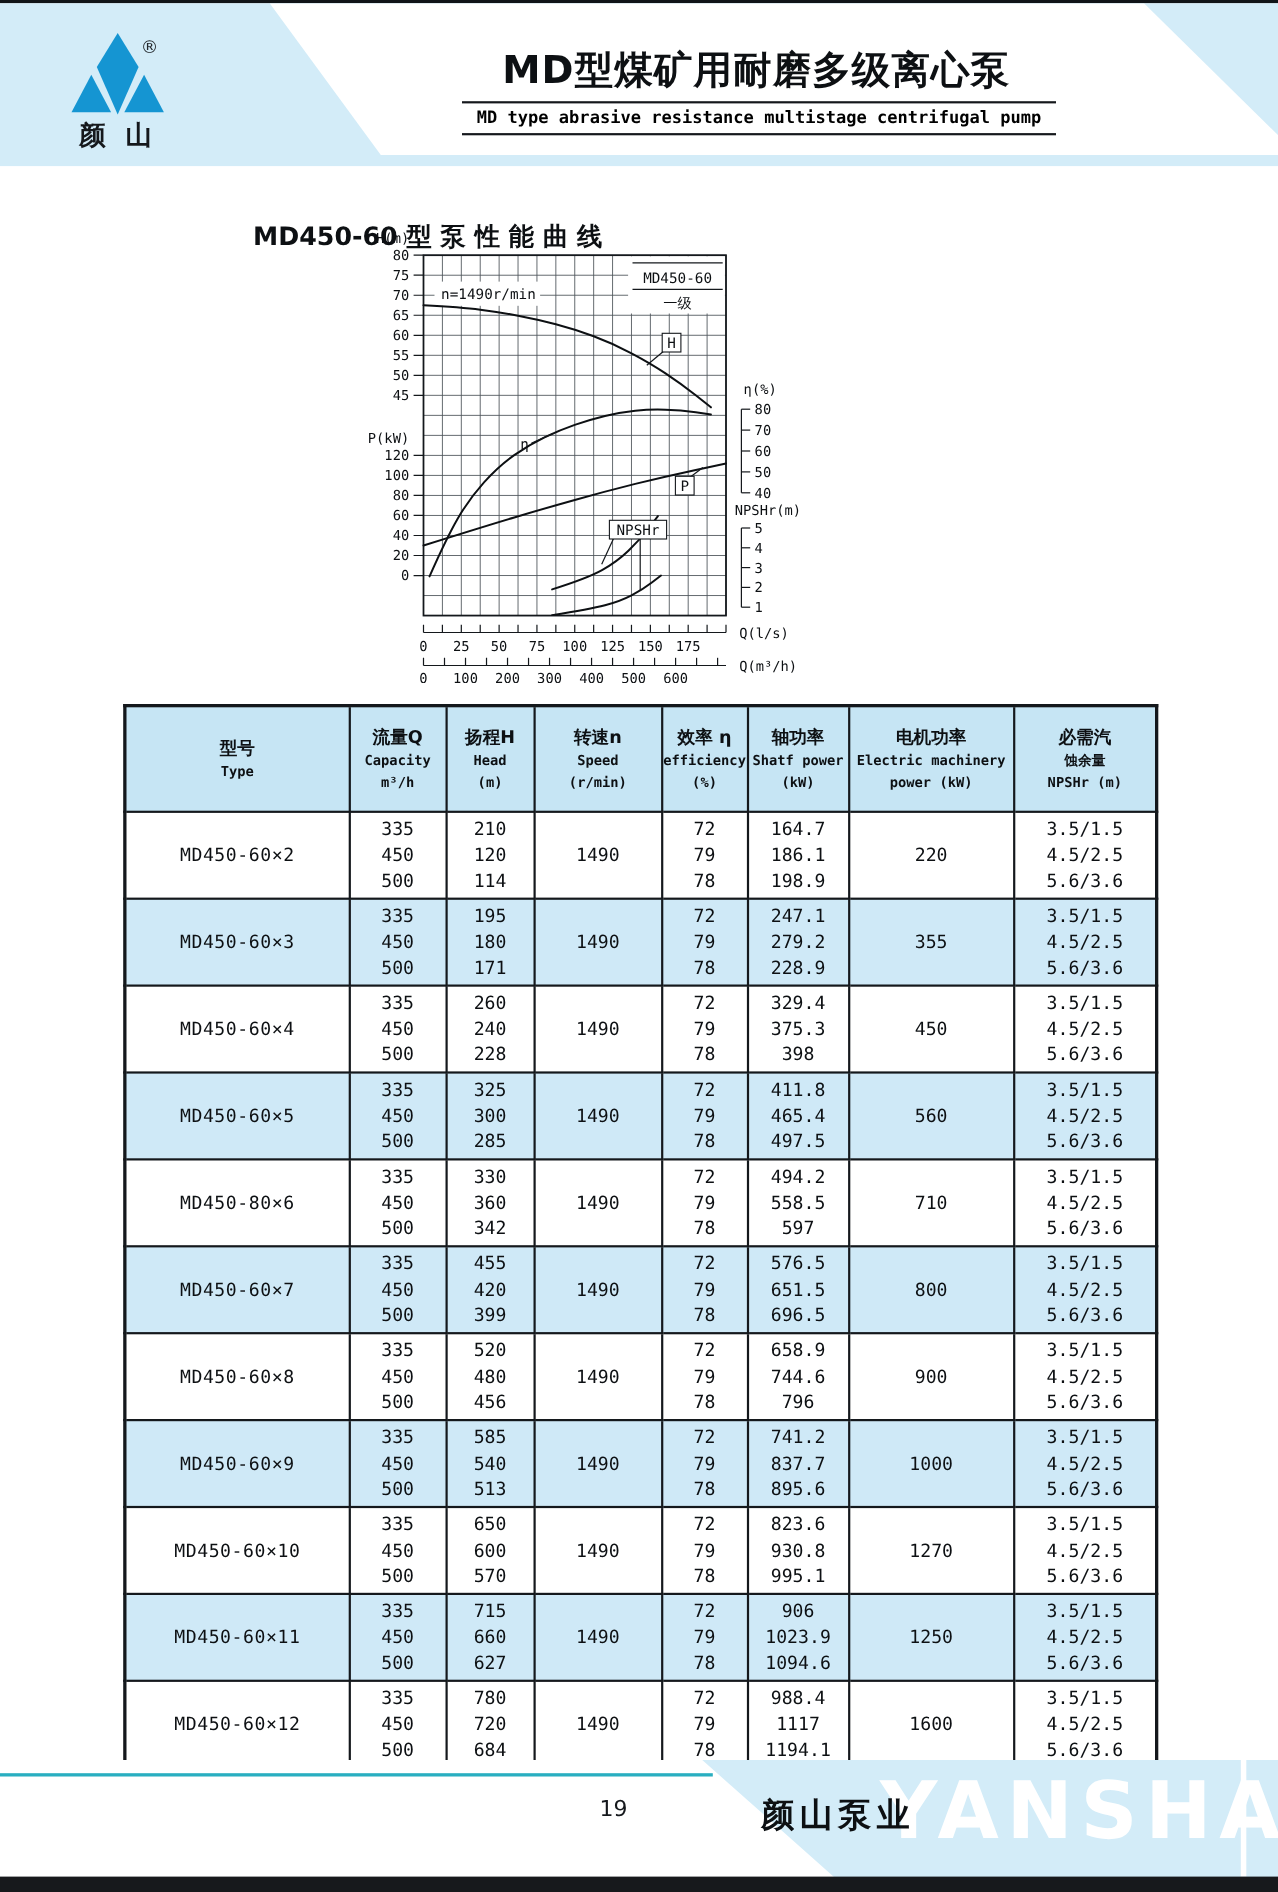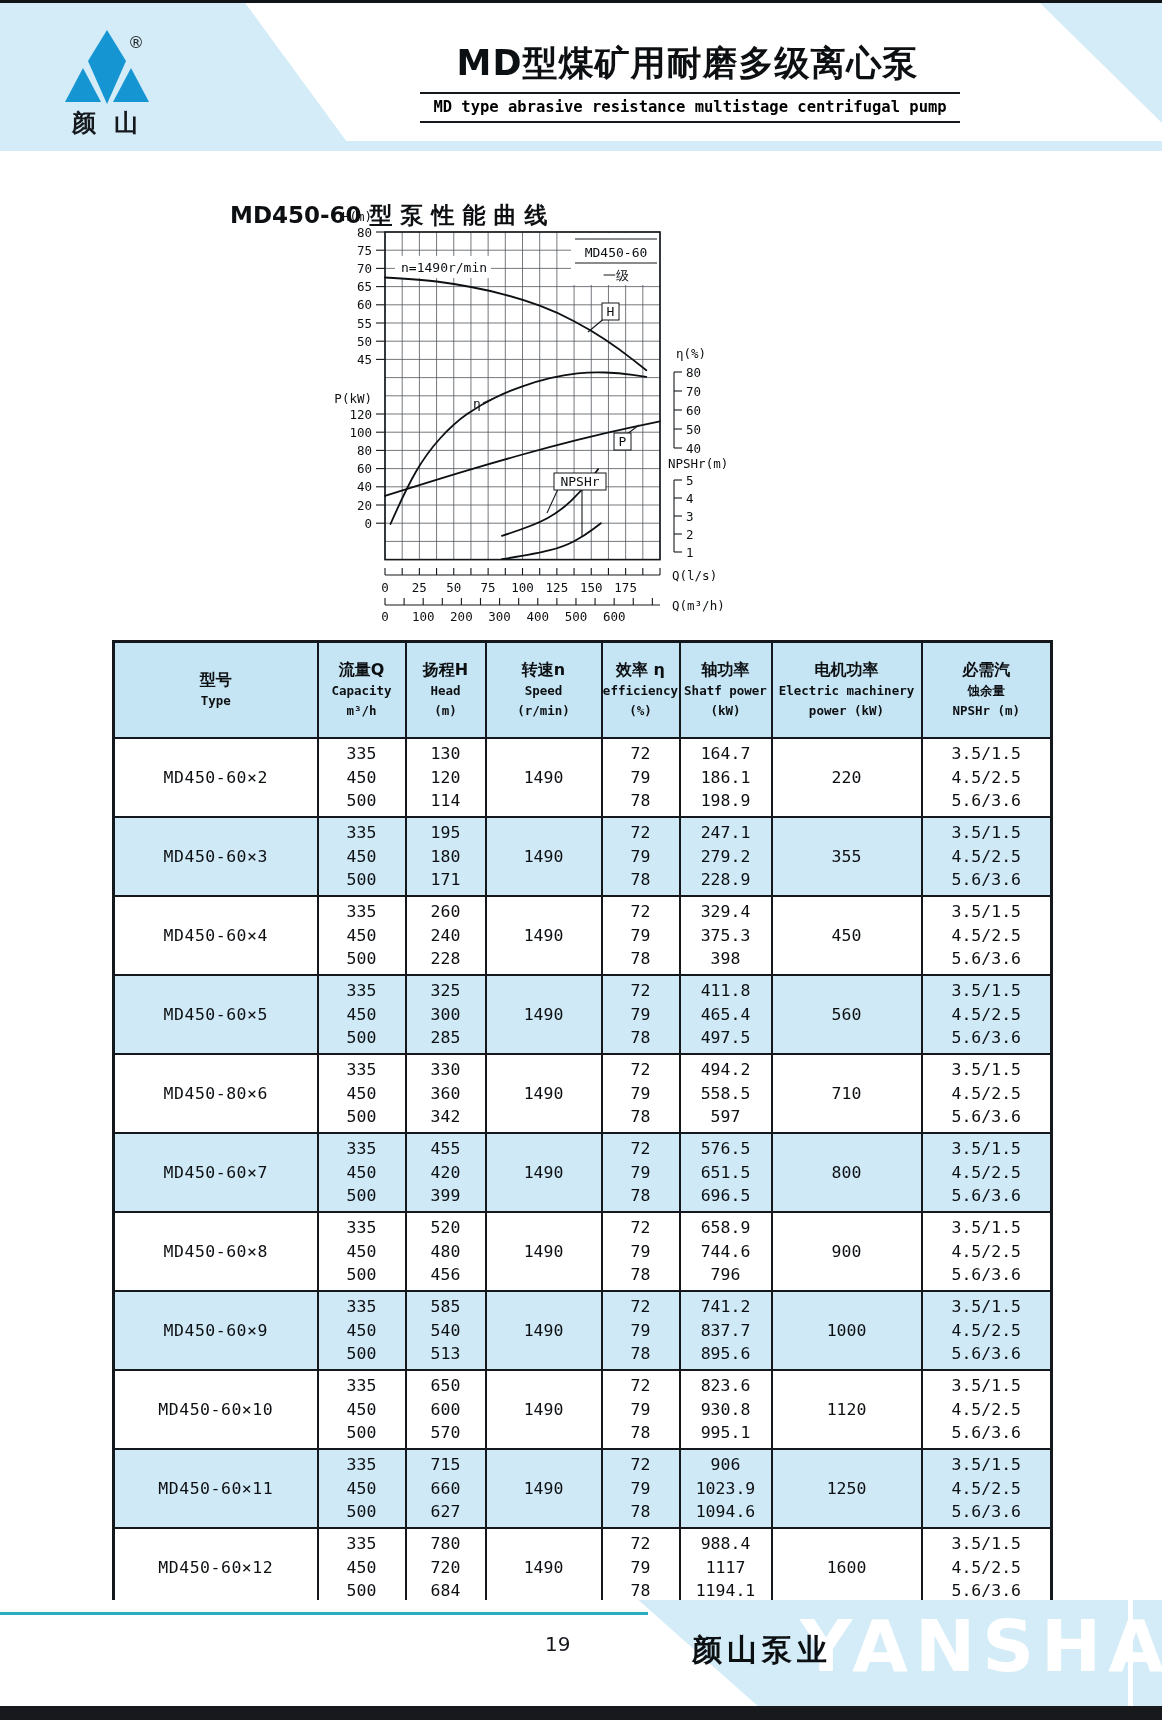--- a/index.html
+++ b/index.html
@@ -316,21 +316,21 @@
       </thead>
     <tbody id="table-body">
         <tr>
           <td class="ctype">MD450-60×2</td>
           <td>
             <div class="v">335</div>
             <div class="v">450</div>
             <div class="v">500</div>
           </td>
           <td>
-            <div class="v">130</div>
+            <div class="v">210</div>
             <div class="v">120</div>
             <div class="v">114</div>
           </td>
           <td>1490</td>
           <td>
             <div class="v">72</div>
             <div class="v">79</div>
             <div class="v">78</div>
           </td>
           <td>
@@ -571,21 +571,21 @@
           <td>
             <div class="v">72</div>
             <div class="v">79</div>
             <div class="v">78</div>
           </td>
           <td>
             <div class="v">823.6</div>
             <div class="v">930.8</div>
             <div class="v">995.1</div>
           </td>
-          <td>1120</td>
+          <td>1270</td>
           <td>
             <div class="v">3.5/1.5</div>
             <div class="v">4.5/2.5</div>
             <div class="v">5.6/3.6</div>
           </td>
         </tr>
         <tr class="alt">
           <td class="ctype">MD450-60×11</td>
           <td>
             <div class="v">335</div>

